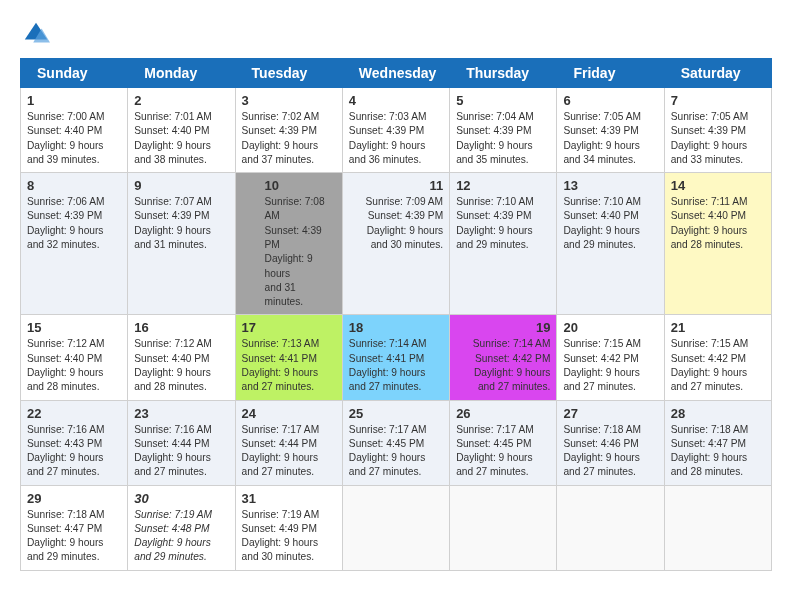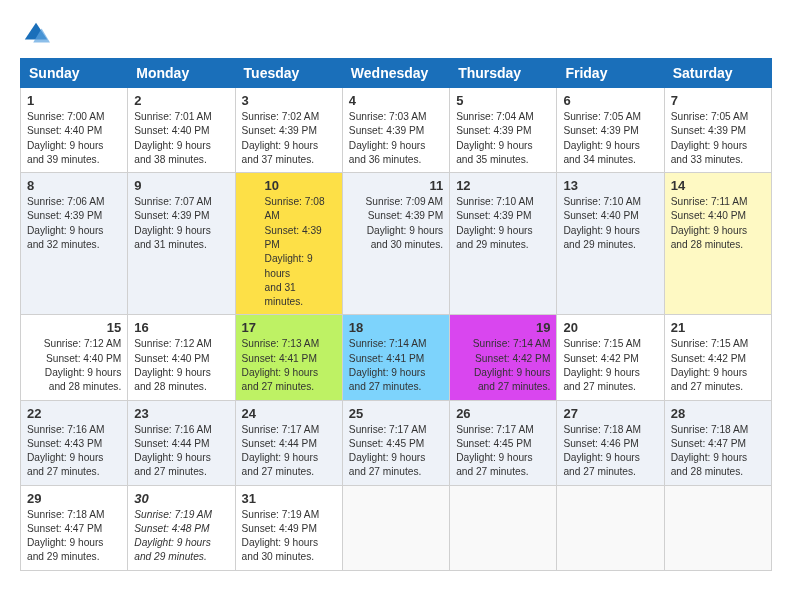--- a/index.html
+++ b/index.html
@@ -48,21 +48,21 @@
     }
     .calendar-table {
       width: 100%;
       border-collapse: collapse;
       table-layout: fixed;
     }
     .calendar-table th {
       background: #1a6fba;
       color: #fff;
       text-align: left;
-      padding: 6px 8px;
+      padding: 6px 16px;
       font-size: 14px;
       font-weight: bold;
       border: 1px solid #1a6fba;
     }
     .calendar-table td {
       border: 1px solid #d0d0d0;
       vertical-align: top;
       padding: 5px 6px;
       font-size: 10.5px;
       color: #333;
@@ -158,21 +158,21 @@
       </tr>
       <tr>
         <td style="background: rgb(238, 242, 248);">
           <span class="day-number">8</span>
           <div class="cell-text">Sunrise: 7:06 AM<br>Sunset: 4:39 PM<br>Daylight: 9 hours<br>and 32 minutes.</div>
         </td>
         <td style="background: rgb(238, 242, 248);">
           <span class="day-number">9</span>
           <div class="cell-text">Sunrise: 7:07 AM<br>Sunset: 4:39 PM<br>Daylight: 9 hours<br>and 31 minutes.</div>
         </td>
-        <td style="background: #fde047; padding-left: 29px;">
+        <td style="background: #a3a3a3; padding-left: 29px;">
           <span class="day-number">10</span>
           <div class="cell-text">Sunrise: 7:08 AM<br>Sunset: 4:39 PM<br>Daylight: 9 hours<br>and 31 minutes.</div>
         </td>
         <td style="background: rgb(238, 242, 248); text-align: right;">
           <span class="day-number">11</span>
           <div class="cell-text">Sunrise: 7:09 AM<br>Sunset: 4:39 PM<br>Daylight: 9 hours<br>and 30 minutes.</div>
         </td>
         <td style="background: rgb(238, 242, 248);">
           <span class="day-number">12</span>
           <div class="cell-text">Sunrise: 7:10 AM<br>Sunset: 4:39 PM<br>Daylight: 9 hours<br>and 29 minutes.</div>
@@ -180,21 +180,21 @@
         <td style="background: rgb(238, 242, 248);">
           <span class="day-number">13</span>
           <div class="cell-text">Sunrise: 7:10 AM<br>Sunset: 4:40 PM<br>Daylight: 9 hours<br>and 29 minutes.</div>
         </td>
         <td style="background: #fef9c3;">
           <span class="day-number">14</span>
           <div class="cell-text">Sunrise: 7:11 AM<br>Sunset: 4:40 PM<br>Daylight: 9 hours<br>and 28 minutes.</div>
         </td>
       </tr>
       <tr>
-        <td style="background: rgb(255, 255, 255); text-align: right;">
+        <td style="background: rgb(255, 255, 255);">
           <span class="day-number">15</span>
           <div class="cell-text">Sunrise: 7:12 AM<br>Sunset: 4:40 PM<br>Daylight: 9 hours<br>and 28 minutes.</div>
         </td>
         <td style="background: rgb(255, 255, 255);">
           <span class="day-number">16</span>
           <div class="cell-text">Sunrise: 7:12 AM<br>Sunset: 4:40 PM<br>Daylight: 9 hours<br>and 28 minutes.</div>
         </td>
         <td style="background: #bef264;">
           <span class="day-number">17</span>
           <div class="cell-text">Sunrise: 7:13 AM<br>Sunset: 4:41 PM<br>Daylight: 9 hours<br>and 27 minutes.</div>

